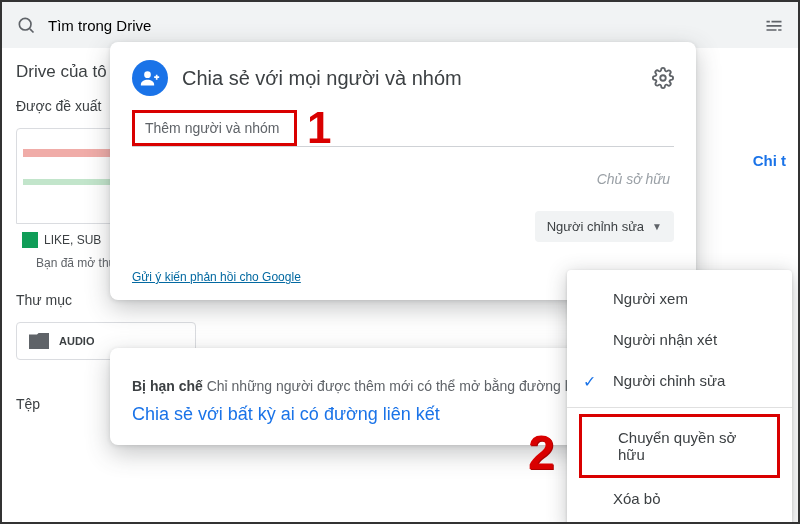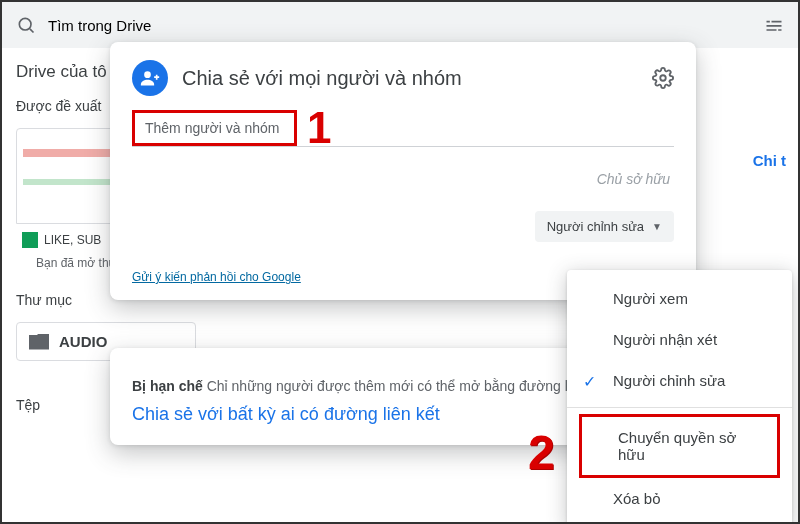--- a/index.html
+++ b/index.html
@@ -13,21 +13,21 @@
   .bg .row2 { padding: 16px 14px 0 14px; font-size: 14px; color: #3c4043; }
   .bg .thumbs { padding: 14px 14px 0 14px; display: flex; gap: 14px; }
   .bg .thumb { width: 190px; }
   .bg .thumb .img { height: 96px; background: #fff; border: 1px solid #dadce0; border-radius: 4px 4px 0 0; position: relative; overflow: hidden; }
   .bg .thumb .img::before { content:''; position:absolute; left:6px; right:6px; top:20px; height:8px; background:#d93025; opacity:.4;}
   .bg .thumb .img::after { content:''; position:absolute; left:6px; right:20px; top:50px; height:6px; background:#34a853; opacity:.3;}
   .bg .thumb .cap { display: flex; align-items: center; gap: 6px; padding: 8px 6px; font-size: 12px; color: #3c4043; }
   .bg .thumb .cap .gs { width: 16px; height: 16px; background: #0f9d58; display:inline-block; }
   .bg .subcap { font-size: 12px; color: #5f6368; padding-left: 20px; }
   .bg .section { padding: 22px 14px 0 14px; font-size: 14px; color: #3c4043; }
-  .bg .folder { margin: 14px; width: 180px; border: 1px solid #dadce0; border-radius: 4px; padding: 10px 12px; display:flex; align-items:center; gap:10px; font-size:15px; color:#3c4043; font-weight:600;}
+  .bg .folder { margin: 14px; width: 180px; border: 1px solid #dadce0; border-radius: 4px; padding: 10px 12px; display:flex; align-items:center; gap:10px; font-size:11px; color:#3c4043; font-weight:600;}
   .bg .folder .fi { width:20px; height:16px; background:#5f6368; clip-path: polygon(0 10%, 40% 10%, 48% 0, 100% 0, 100% 100%, 0 100%); }
   .bg .right-tabs { position:absolute; right:12px; top:150px; font-size:15px; color:#1a73e8; font-weight:600; }
 
   .scrim { position:absolute; inset:0; background: rgba(255,255,255,0.0); }
 
   
   .card { position: absolute; left: 108px; top: 40px; width: 586px; background: #fff; border-radius: 8px; box-shadow: 0 8px 24px rgba(60,64,67,.3), 0 1px 4px rgba(60,64,67,.15); padding: 18px 22px 16px 22px; }
   .card-head { display:flex; align-items:center; gap:14px; }
   .avatar-circle { width:36px; height:36px; border-radius:50%; background:#1a73e8; display:flex; align-items:center; justify-content:center; color:#fff; }
   .card-title { font-size: 20px; color: #3c4043; flex:1; }

